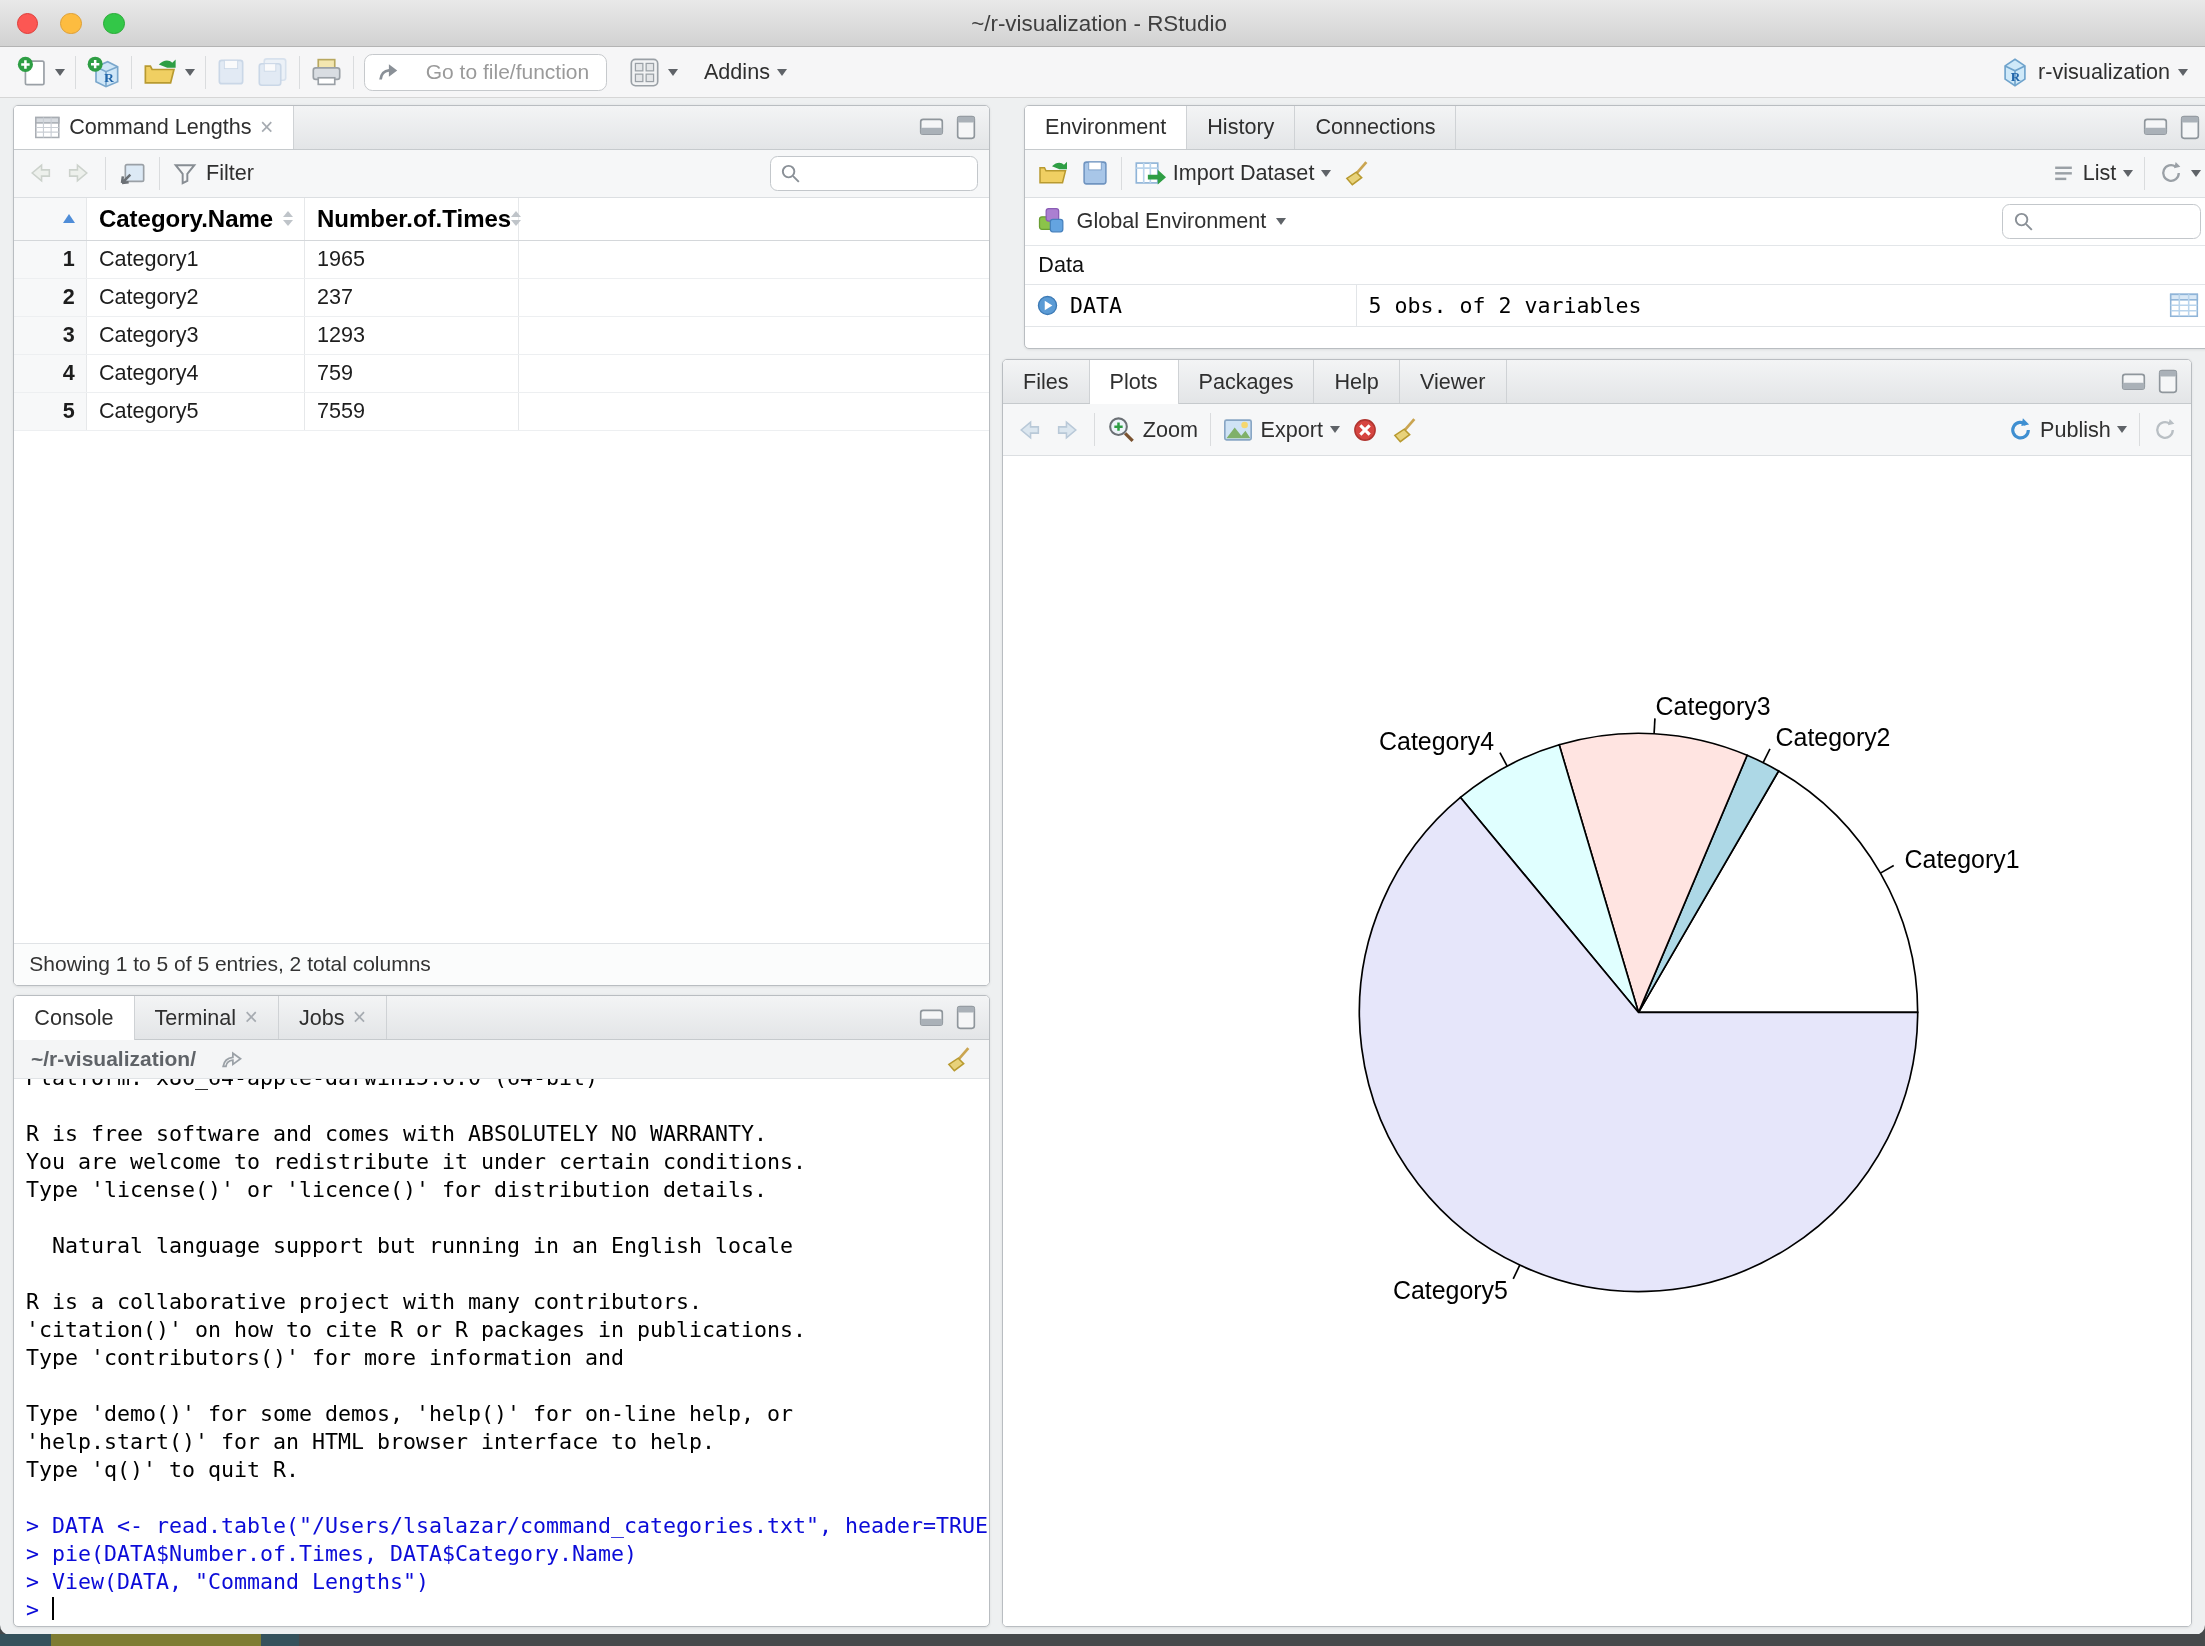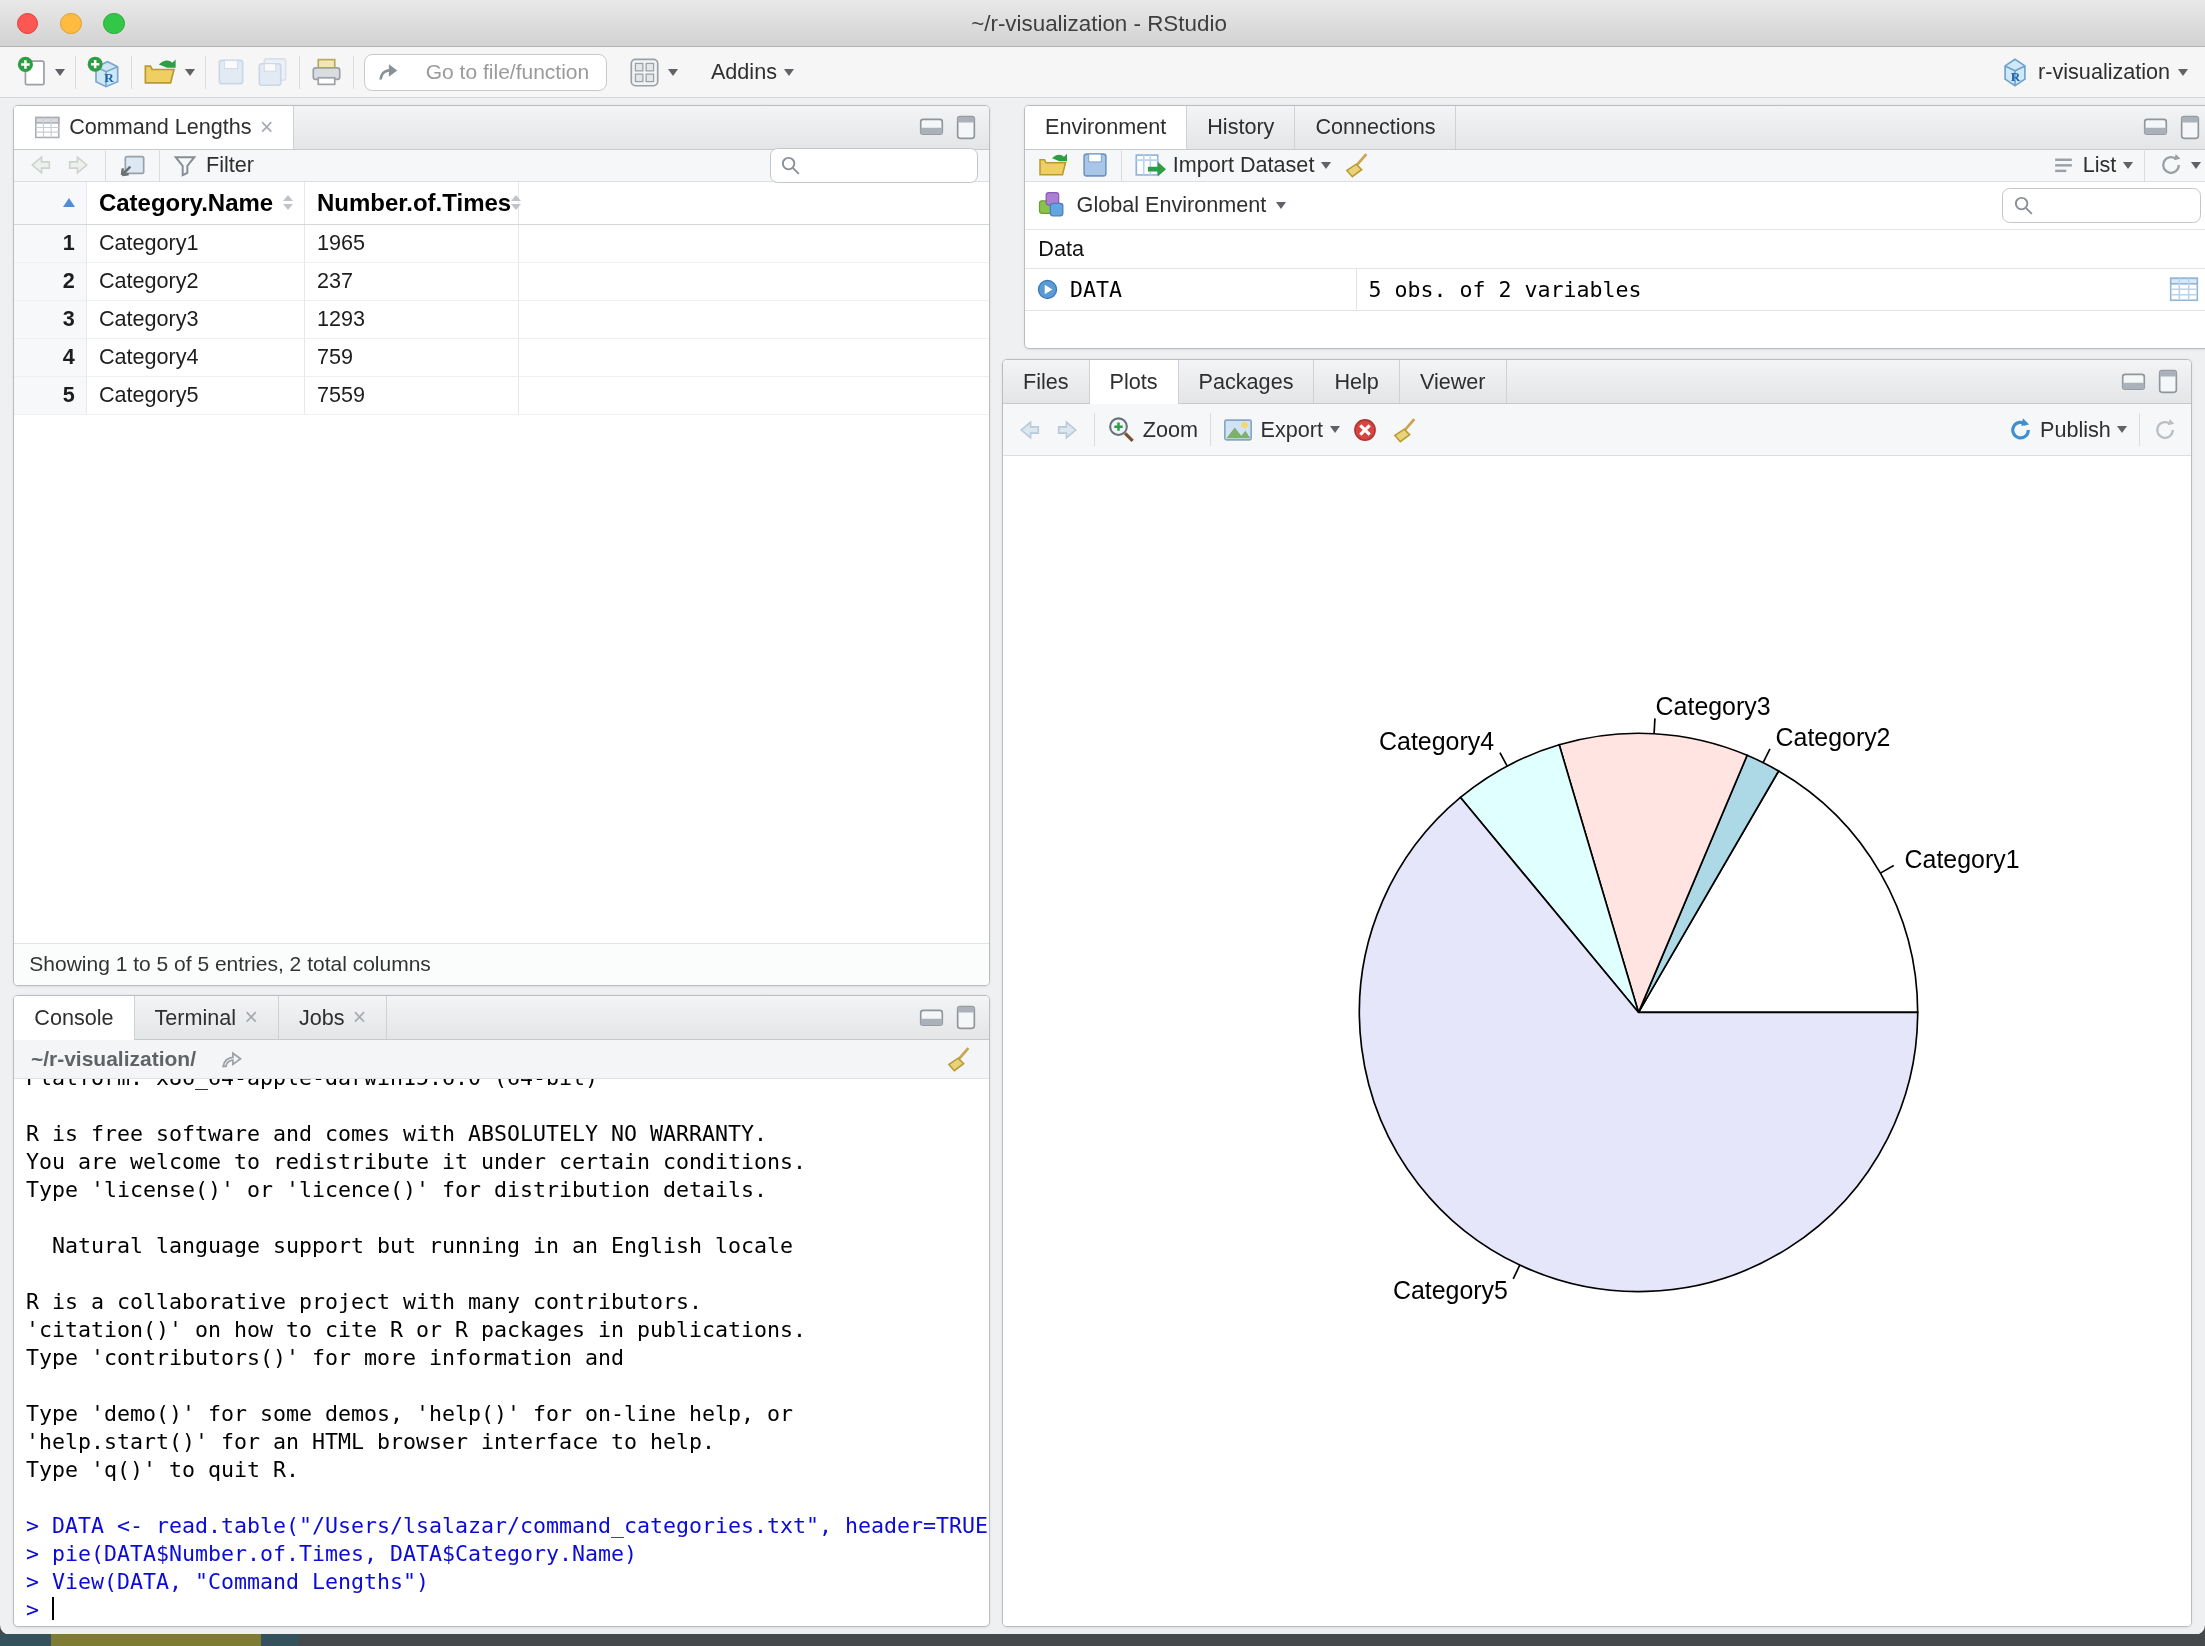--- a/index.html
+++ b/index.html
@@ -42,21 +42,21 @@
   #pane-plots  { left:1002px; top:261px; width:1190px; height:1268px; }
 
   .tabbar { height:44px; flex:none; background:linear-gradient(#f3f4f5,#e3e5e7);
     border-bottom:0.8px solid #c6cacd; display:flex; align-items:stretch; }
   .tab { display:flex; align-items:center; gap:8.3px; padding:0 20px; font-size:21.6px;
     color:#2f2f2f; border-right:0.8px solid #cfd2d5; }
   .tab.active { background:#fff; margin-bottom:-0.8px; }
   .tab .close { font-size:23px; color:#a6abb1; line-height:1; }
   .winbtns { margin-left:auto; display:flex; align-items:center; gap:11.6px; padding-right:13.3px; }
 
-  .toolrow { height:32px; flex:none; background:#f6f7f8; border-bottom:0.8px solid #dcdfe2;
+  .toolrow { height:48px; flex:none; background:#f6f7f8; border-bottom:0.8px solid #dcdfe2;
     display:flex; align-items:center; padding:0 11.6px; gap:11.6px; font-size:21.6px; color:#2f2f2f; }
   .spacer { flex:1; }
   .searchbox { height:35px; background:#fff; border:0.8px solid #c3c7cb; border-radius:7.5px;
     display:flex; align-items:center; padding:0 8.3px; gap:6.6px; flex:none; }
 
   
   .tblhead, .tblrow { display:grid; grid-template-columns:73px 218px 214px 1fr; align-items:center; }
   .tblhead { height:43px; border-bottom:0.8px solid #d4d7da; font-weight:bold; font-size:24px; }
   .tblhead > div, .tblrow > div { height:100%; display:flex; align-items:center; padding:0 11.6px;
     border-right:0.8px solid #e6e8ea; }
@@ -176,21 +176,21 @@
     <span class="tbtn" style="margin-left:11.6px">
       <svg width="33" height="33" viewBox="0 0 40 40">
         <rect x="4" y="4" width="32" height="32" rx="5" fill="#f2f3f4" stroke="#9aa0a6" stroke-width="2"></rect>
         <rect x="9" y="9" width="9" height="9" fill="#e4e6e8" stroke="#9aa0a6" stroke-width="1.5"></rect>
         <rect x="22" y="9" width="9" height="9" fill="#e4e6e8" stroke="#9aa0a6" stroke-width="1.5"></rect>
         <rect x="9" y="22" width="9" height="9" fill="#e4e6e8" stroke="#9aa0a6" stroke-width="1.5"></rect>
         <rect x="22" y="22" width="9" height="9" fill="#e4e6e8" stroke="#9aa0a6" stroke-width="1.5"></rect>
       </svg>
         <span class="caret"></span>
     </span>
-    <span class="tbtn" style="margin-left:23px">
+    <span class="tbtn" style="margin-left:16px">
       <span class="tlabel">Addins</span>
       <span class="caret"></span>
     </span>
     <div id="projsel">
       <svg width="30" height="33" viewBox="0 0 36 40">
         <path d="M6 12 L18 4 L30 12 L30 28 L18 36 L6 28 Z" fill="#cfe9f9" stroke="#6fa3cc" stroke-width="2"></path>
         <path d="M6 12 L18 18 L30 12 M18 18 L18 36" fill="none" stroke="#6fa3cc" stroke-width="2"></path>
         <text x="13" y="30" font-size="16" fill="#2266aa" font-family="Liberation Serif, serif" font-weight="bold">R</text>
       </svg>
       <span class="tlabel">r-visualization</span>

